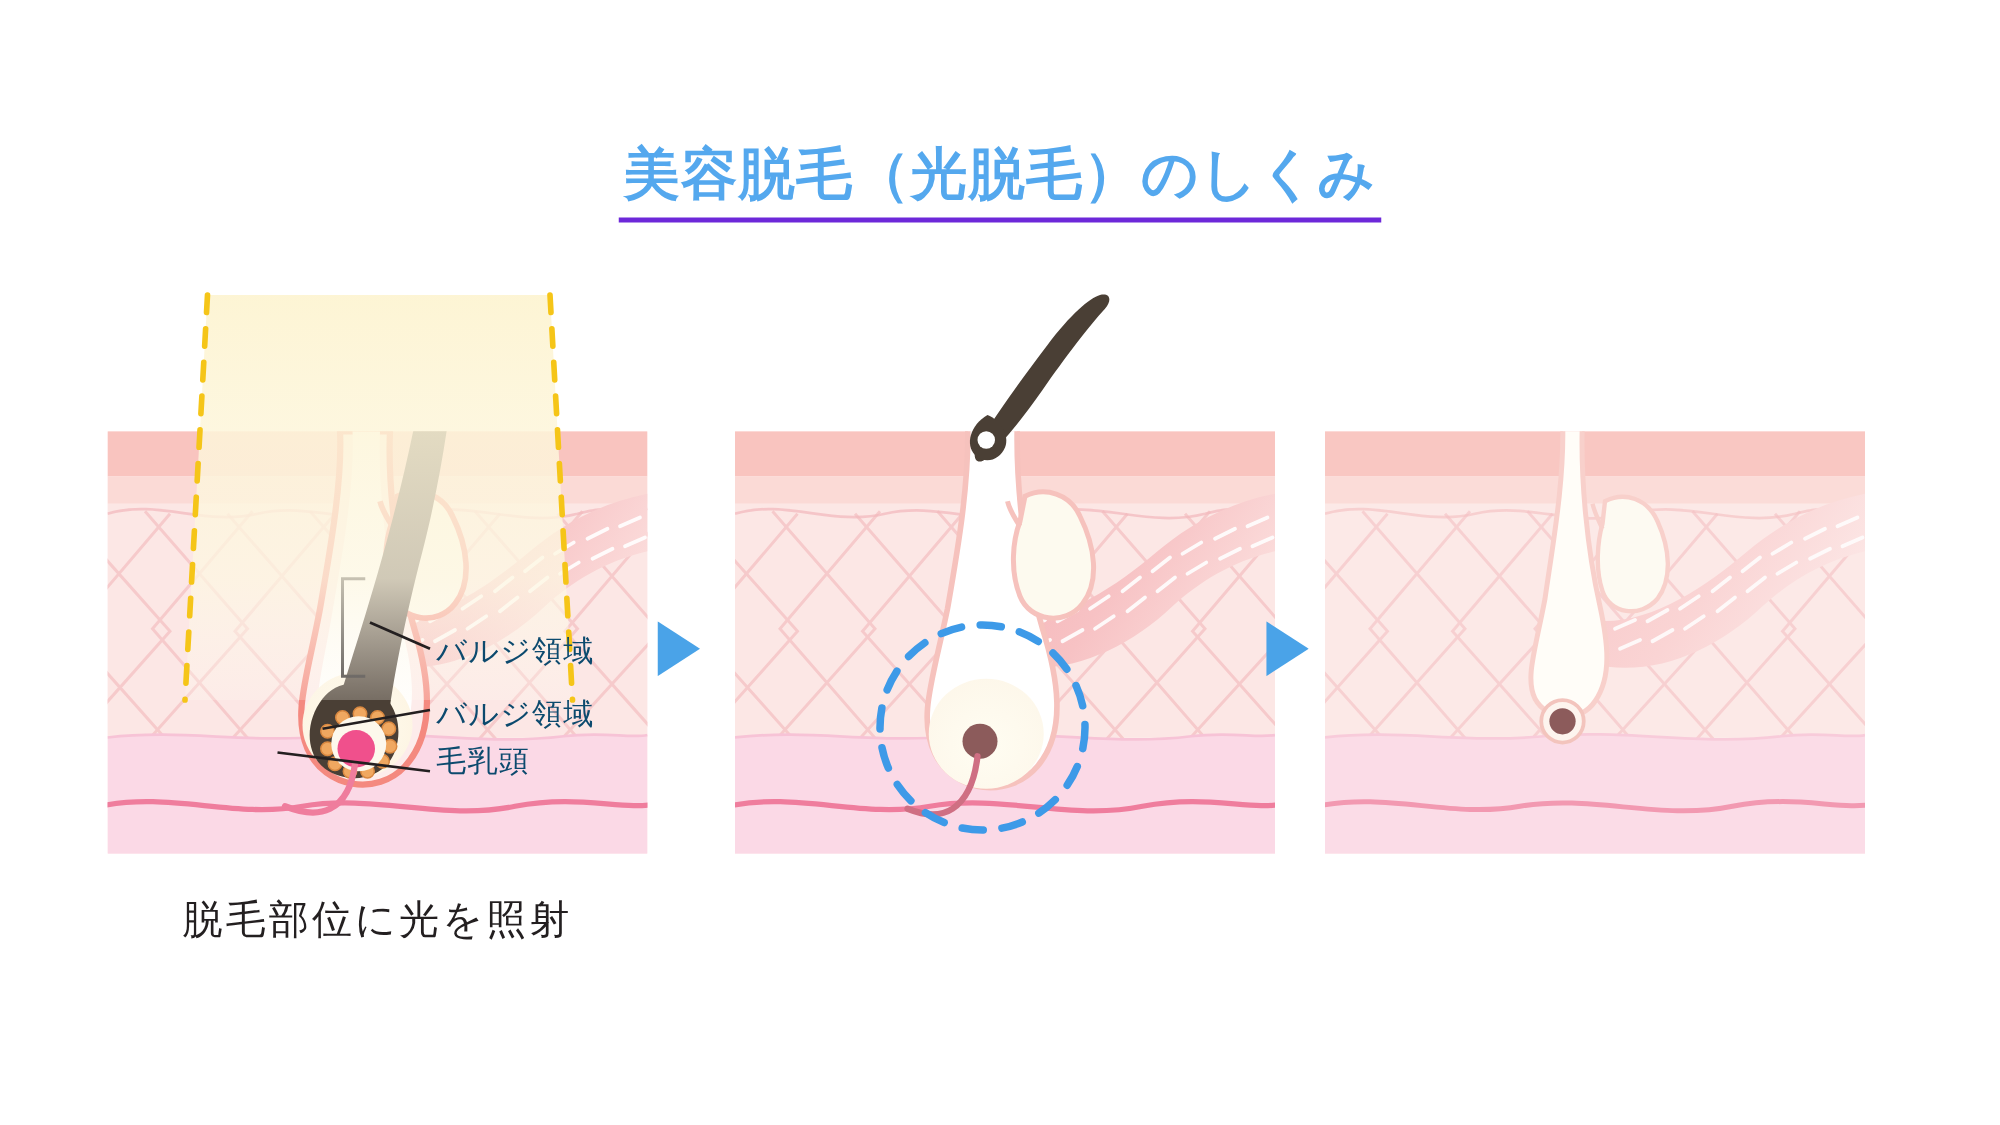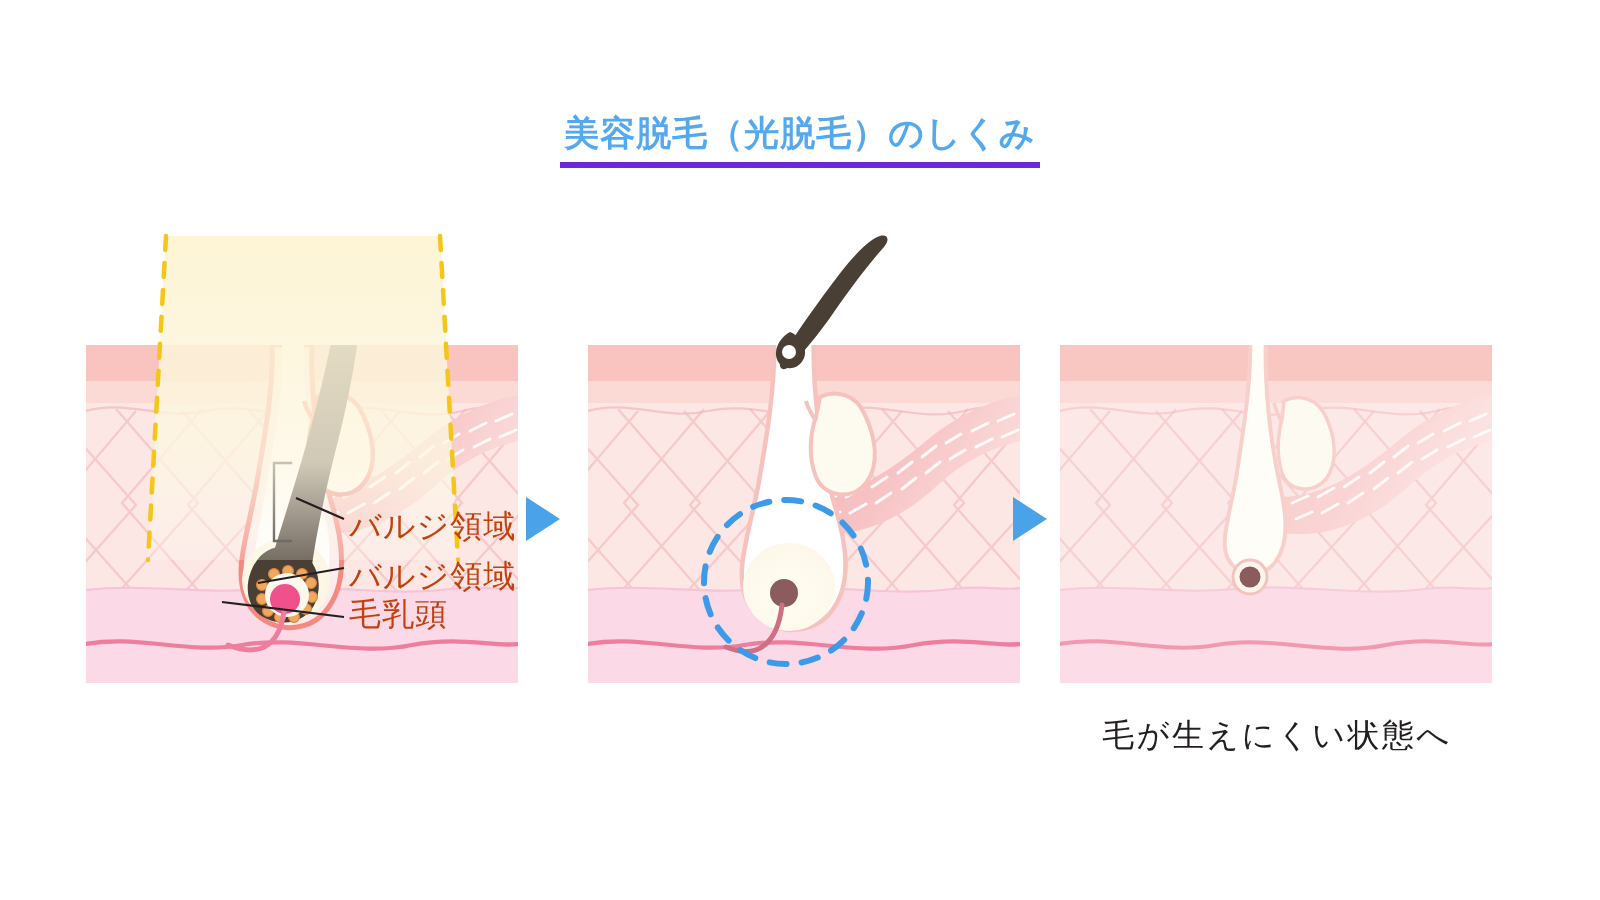--- a/index.html
+++ b/index.html
@@ -12,27 +12,27 @@
   }
   #stage{position:absolute;left:0;top:0;width:1600px;height:900px;}
 
   
   .title-wrap{
     position:absolute;left:0;top:113px;width:1600px;
     text-align:center;
   }
   .title-text{
     display:inline-block;
-    font-size:35px;
+    font-size:45px;
     font-weight:700;
     letter-spacing:1px;
     color:#54a8ee;
     line-height:1.15;
     padding:0 4px 9px 4px;
-    border-bottom:6px solid #6d28d9;
+    border-bottom:4px solid #6d28d9;
     white-space:nowrap;
   }
 
   
   .panel{position:absolute;top:345px;width:432px;height:338px;}
   #panel-1{left:86px;}
   #panel-2{left:588px;}
   #panel-3{left:1060px;}
   .panel svg{display:block;width:100%;height:100%;overflow:visible;}
 
@@ -51,22 +51,22 @@
 
   
   .arrow{position:absolute;top:497px;width:34px;height:44px;}
   #arrow-1{left:526px;}
   #arrow-2{left:1013px;}
   .arrow svg{display:block;width:100%;height:100%;}
 
   
   .callout{
     position:absolute;
-    font-size:32px;
-    color:#c2410c;
+    font-size:24px;
+    color:#0c4a6e;
     letter-spacing:1px;
     white-space:nowrap;
   }
   #label-bulge{left:349px;top:505px;}
   #label-matrix{left:349px;top:555px;}
   #label-papilla{left:349px;top:593px;}
 
   .leaders{position:absolute;left:0;top:0;width:1600px;height:900px;pointer-events:none;}
 </style>
 </head>
@@ -375,15 +375,15 @@
       <path d="M296,498 L344,519"></path>
       <path d="M258,583 L344,568"></path>
       <path d="M222,602 L344,617"></path>
     </g>
   </svg>
 
   <div class="callout" id="label-bulge">バルジ領域</div>
   <div class="callout" id="label-matrix">バルジ領域</div>
   <div class="callout" id="label-papilla">毛乳頭</div>
 
-  <div class="caption" id="caption-3">毛が生えにくい状態へ</div>
+  <div class="caption" id="caption-1">脱毛部位に光を照射</div>
 
 </div>
 
 </body></html>

